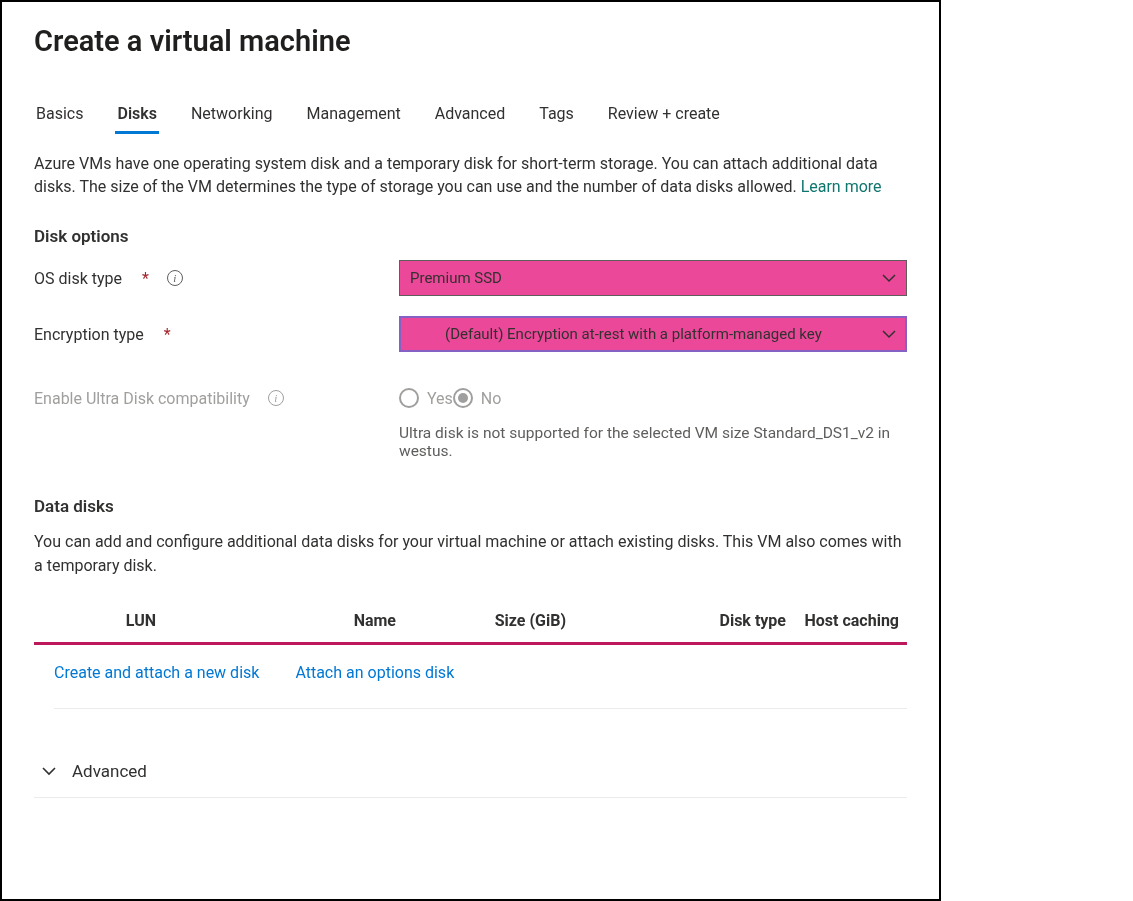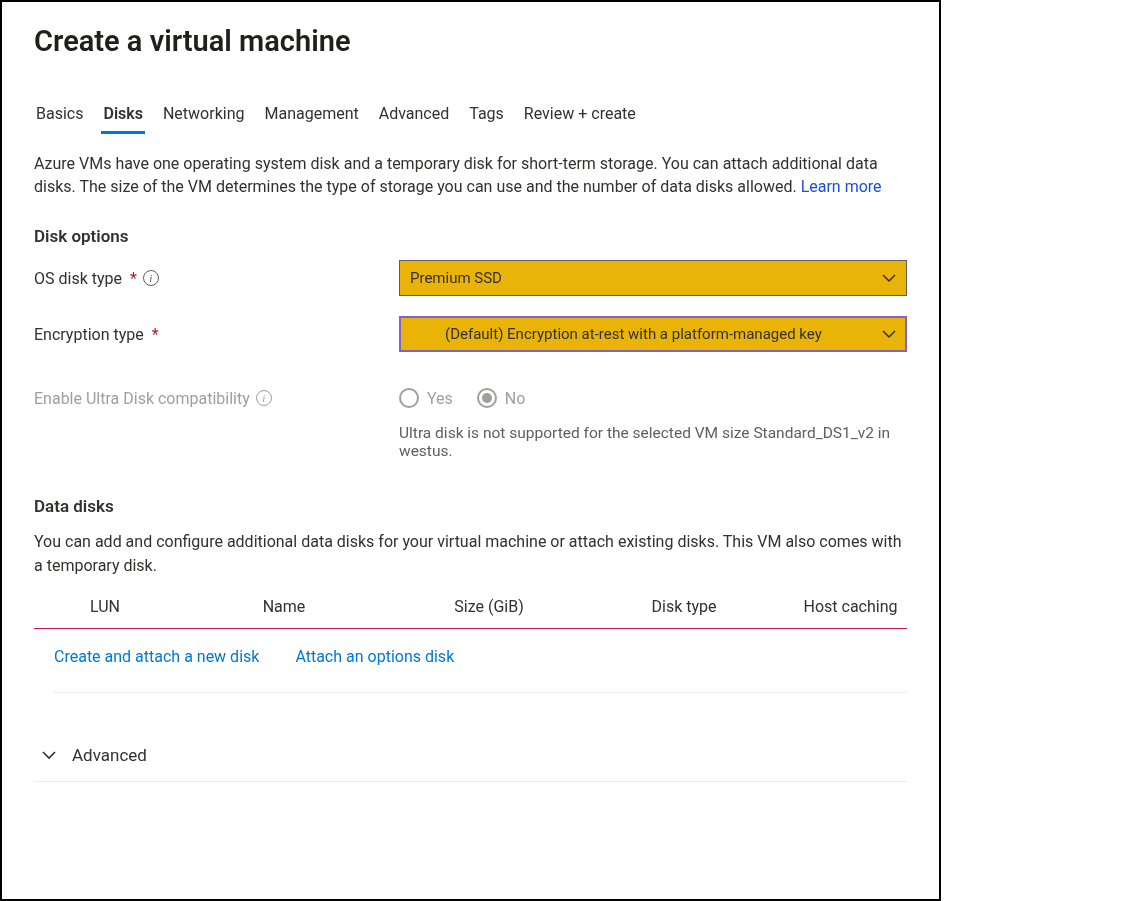--- a/index.html
+++ b/index.html
@@ -18,59 +18,59 @@
     overflow: hidden;
   }
   h1.page-title {
     font-size: 29px;
     font-weight: 600;
     margin: 4px 0 40px 0;
     color: #201f1e;
   }
   .tabs {
     display: flex;
-    gap: 16px;
+    gap: 30px;
     border-bottom: none;
     margin-bottom: 18px;
   }
   .tab {
     font-size: 16px;
     padding: 6px 2px 8px 2px;
     cursor: pointer;
     color: #323130;
     border-bottom: 3px solid transparent;
   }
   .tab.active {
     font-weight: 600;
     border-bottom: 3px solid #0078d4;
   }
   .intro {
     font-size: 16px;
     line-height: 1.45;
     margin-bottom: 28px;
     color: #323130;
   }
-  .intro a { color: #1d4ed8; text-decoration: none; }
+  .intro a { color: #0f766e; text-decoration: none; }
   .section-head {
     font-size: 17px;
     font-weight: 600;
     margin: 20px 0 14px 0;
   }
   .field-row {
     display: flex;
     align-items: center;
     margin-bottom: 20px;
   }
   .field-label {
     width: 365px;
     font-size: 16px;
     color: #323130;
     display: flex;
     align-items: center;
-    gap: 6px;
+    gap: 18px;
   }
   .field-label.disabled { color: #a19f9d; }
   .required { color: #a4262c; margin-left: 2px; }
   .info-icon {
     display: inline-flex;
     width: 16px; height: 16px;
     border: 1px solid #605e5c;
     border-radius: 50%;
     align-items: center; justify-content: center;
     font-size: 11px; font-style: italic;
@@ -82,62 +82,62 @@
   .select-box {
     flex: 1;
     height: 36px;
     border: 1px solid #605e5c;
     display: flex;
     align-items: center;
     justify-content: space-between;
     padding: 0 10px;
     font-size: 15px;
     cursor: pointer;
-    background: #eab308;
+    background: #ec4899;
     max-width: 700px;
   }
   .select-box.highlight { border: 1px solid #8661c5; box-shadow: 0 0 0 1px #8661c5 inset; padding-left: 45px; }
   .chevron {
     display:inline-block;
   }
   .chevron svg { display:block; }
   .radio-group {
-    display:flex; align-items:center; gap:24px;
+    display:flex; align-items:center; 
     color:#a19f9d;
     font-size:16px;
   }
   .radio {
     width:20px; height:20px; border:2px solid #a19f9d; border-radius:50%;
     display:inline-flex; align-items:center; justify-content:center;
   }
   .radio .dot { width:10px; height:10px; background:#a19f9d; border-radius:50%; }
   .radio-opt { display:flex; align-items:center; gap:8px; }
   .hint {
     margin-left: 365px;
     color:#605e5c;
     font-size:15.5px;
     margin-top:-4px;
     margin-bottom: 36px;
   }
   .desc {
     font-size:16px;
     line-height:1.45;
-    margin-bottom: 10px;
+    margin-bottom: 24px;
   }
   table.data-table {
     width:100%;
     border-collapse: collapse;
     margin-top: 4px;
   }
   table.data-table th {
-    text-align:center;
-    font-weight:400;
+    text-align:right;
+    font-weight:700;
     font-size:16px;
     padding: 10px 8px 12px 8px;
-    border-bottom: 1px solid #be185d;
+    border-bottom: 3px solid #be185d;
   }
   table.data-table th:first-child { padding-left: 20px; }
   .link-row {
     padding: 18px 0 26px 0;
     display:flex;
     gap: 36px;
     border-bottom: 1px solid #edebe9;
     font-size: 16px;
     margin-left: 20px;
   }

